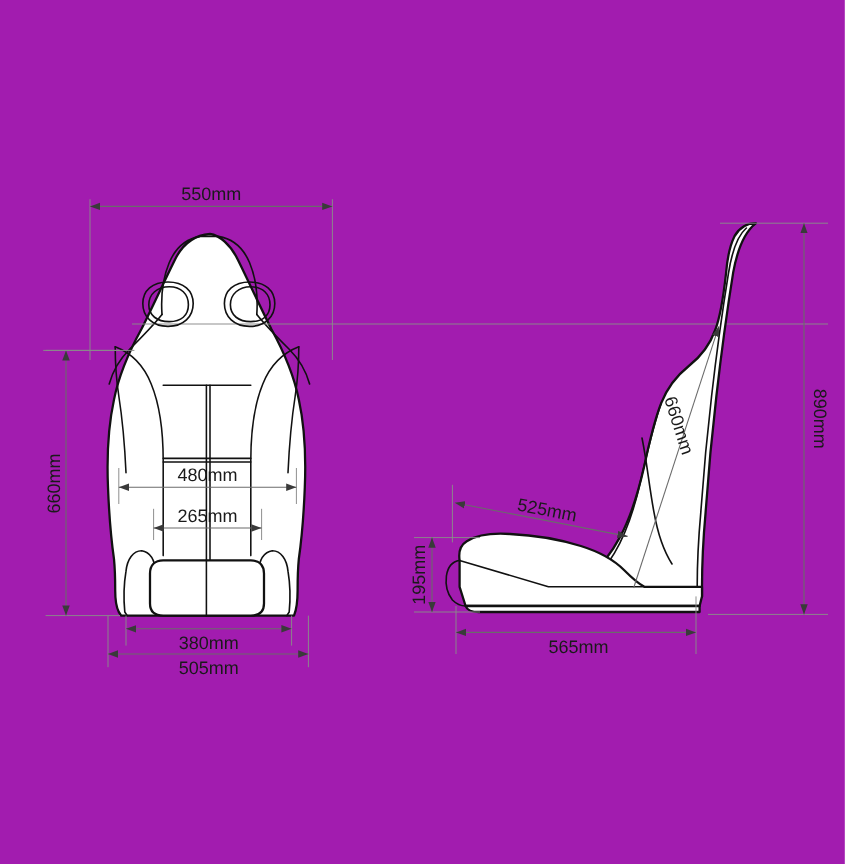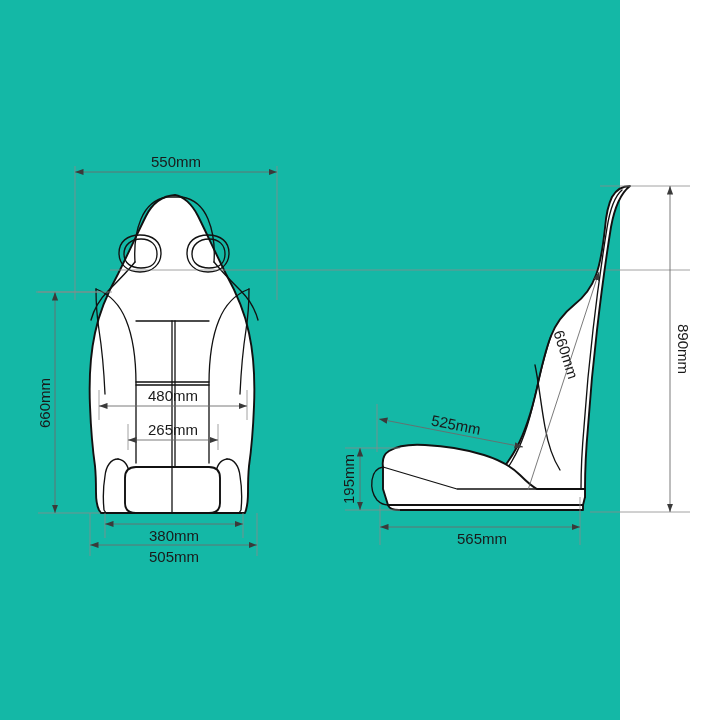--- a/index.html
+++ b/index.html
@@ -8,23 +8,23 @@
     background: #ffffff;
   }
   body {
     width: 720px;
     height: 720px;
     font-family: "Liberation Sans", sans-serif;
     overflow: hidden;
   }
   #drawing-root {
     position: relative;
-    width: 620px;
+    width: 704px;
     height: 720px;
-    background: #14b8a6;
+    background: #a21caf;
   }
   svg.sheet {
     position: absolute;
     top: 0;
     left: 0;
     width: 720px;
     height: 720px;
     display: block;
   }
   .dim-text {

